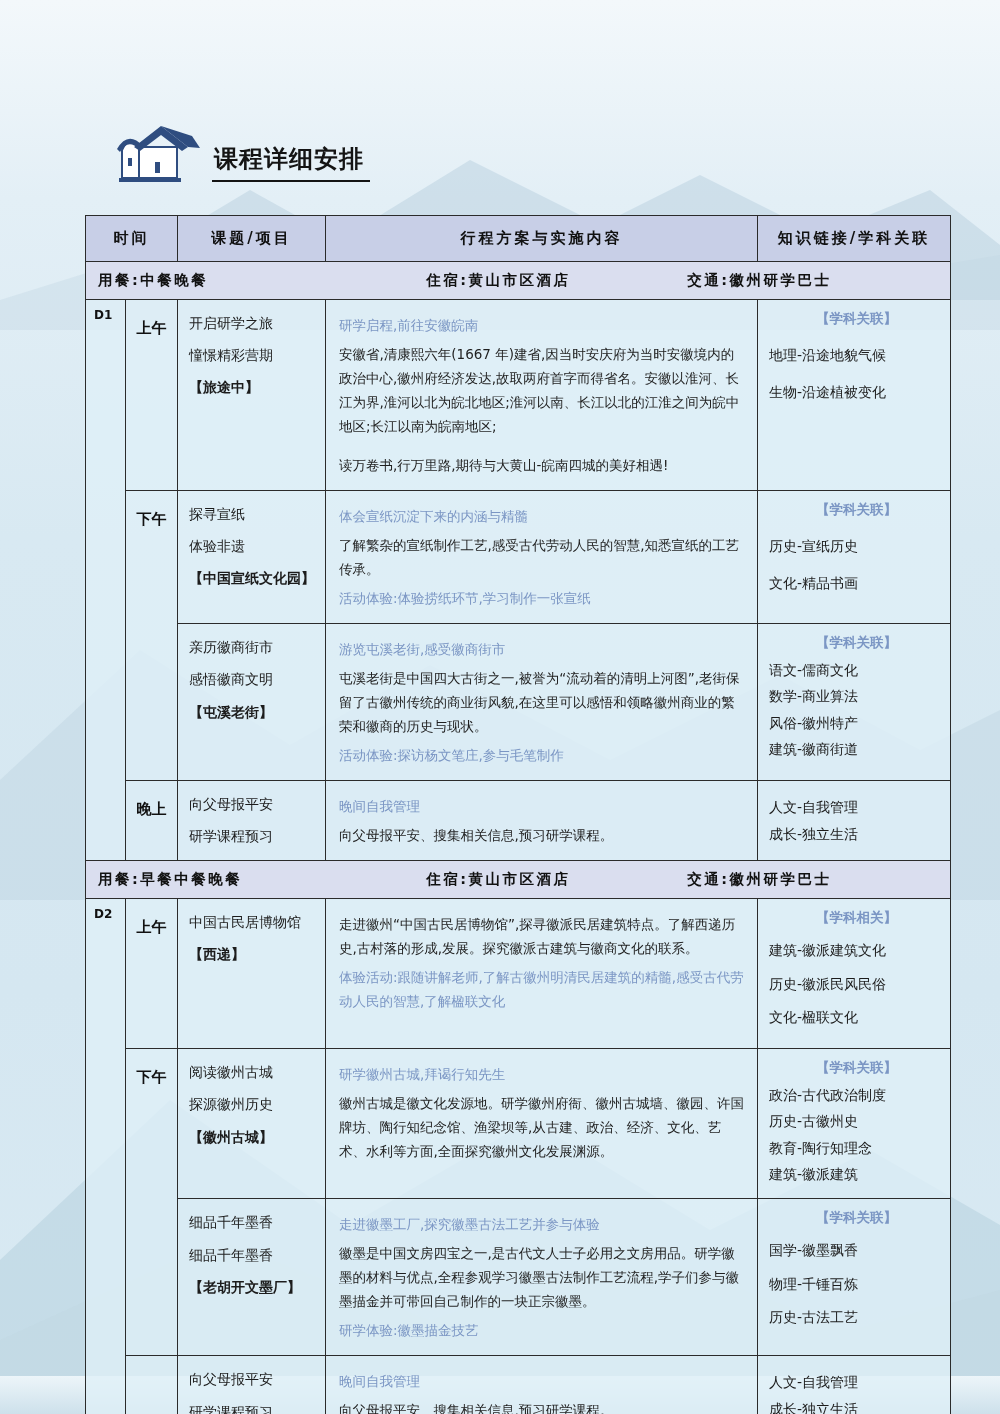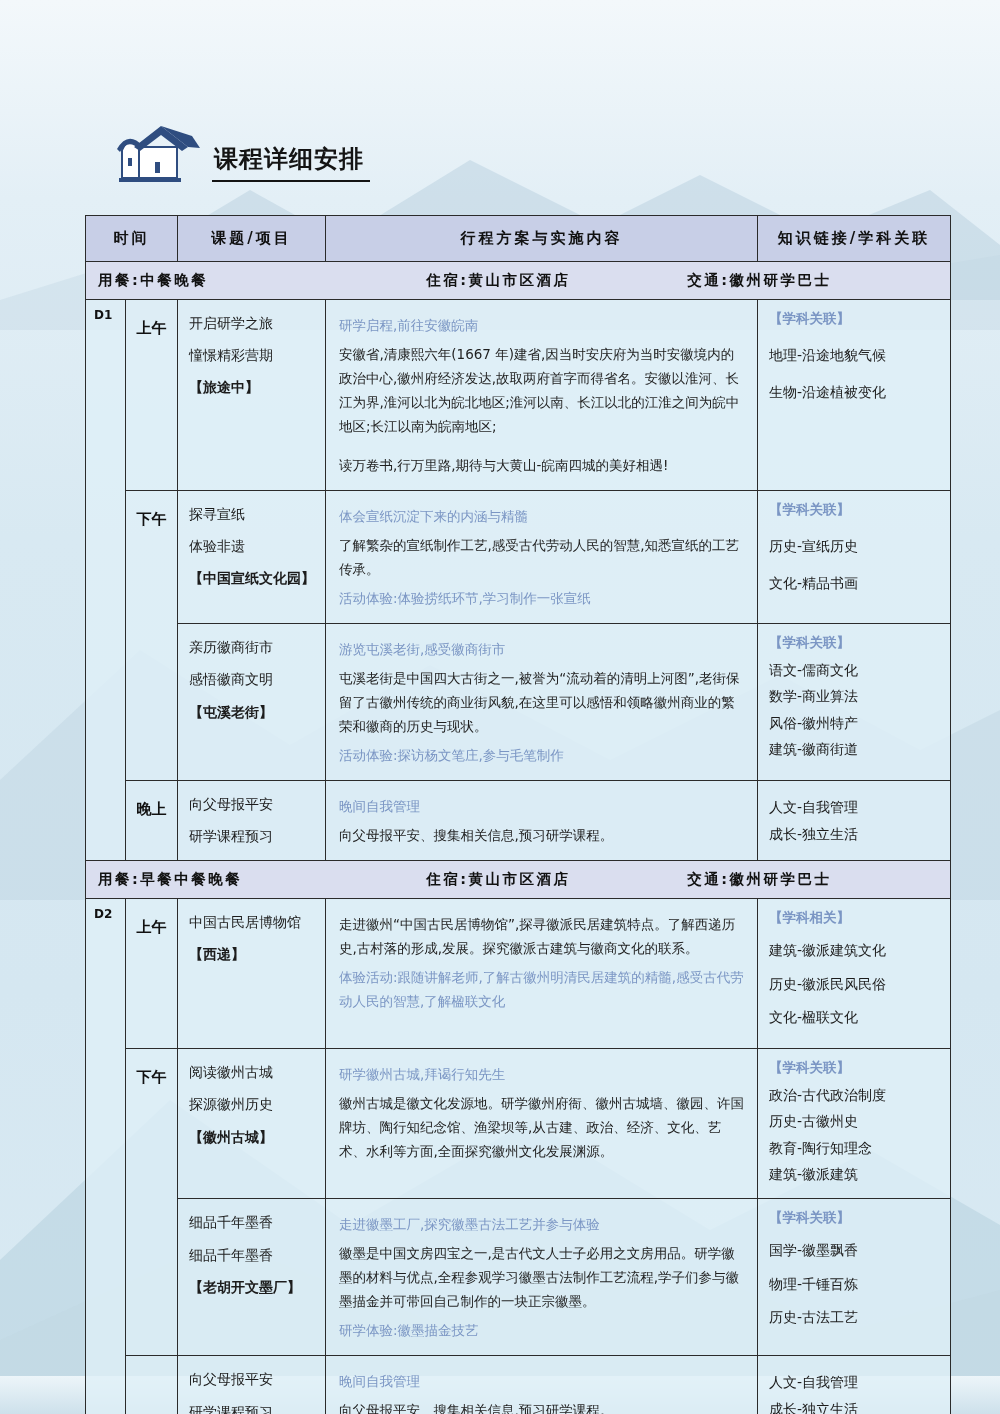--- a/index.html
+++ b/index.html
@@ -42,21 +42,21 @@
   .topic-line { font-size:14px; color:#1c1c1c; line-height:2.3; }
   .topic-line.bold { font-weight:bold; }
 
   td.content { padding:8px 12px 8px 13px; }
   .seg { font-size:13.5px; line-height:1.78; margin:5px 0; }
   .seg.heading, .seg.activity { color:#7b96c4; font-weight:normal; }
   .seg.body { color:#1f1f1f; }
   .seg.gap-top { margin-top:15px; }
 
   td.knowledge { padding:10px 6px 8px 11px; }
-  .k-heading { font-size:13.5px; font-weight:bold; color:#7b96c4; margin-bottom:12px; }
+  .k-heading { font-size:13.5px; font-weight:bold; color:#7b96c4; margin-bottom:12px;text-align:center; }
   .k-item { font-size:14px; color:#1c1c1c; line-height:1.45; }
   .k-sparse .k-item { margin:17px 0; }
   .k-mid .k-item { margin:13px 0; }
   .k-dense .k-item { margin:6px 0; }
   .k-dense .k-heading { margin-bottom:8px; }
 
   tr.r-tall    { height:172px; }
   tr.r-mid1    { height:130px; }
   tr.r-mid2    { height:137px; }
   tr.r-short   { height:66px; }

